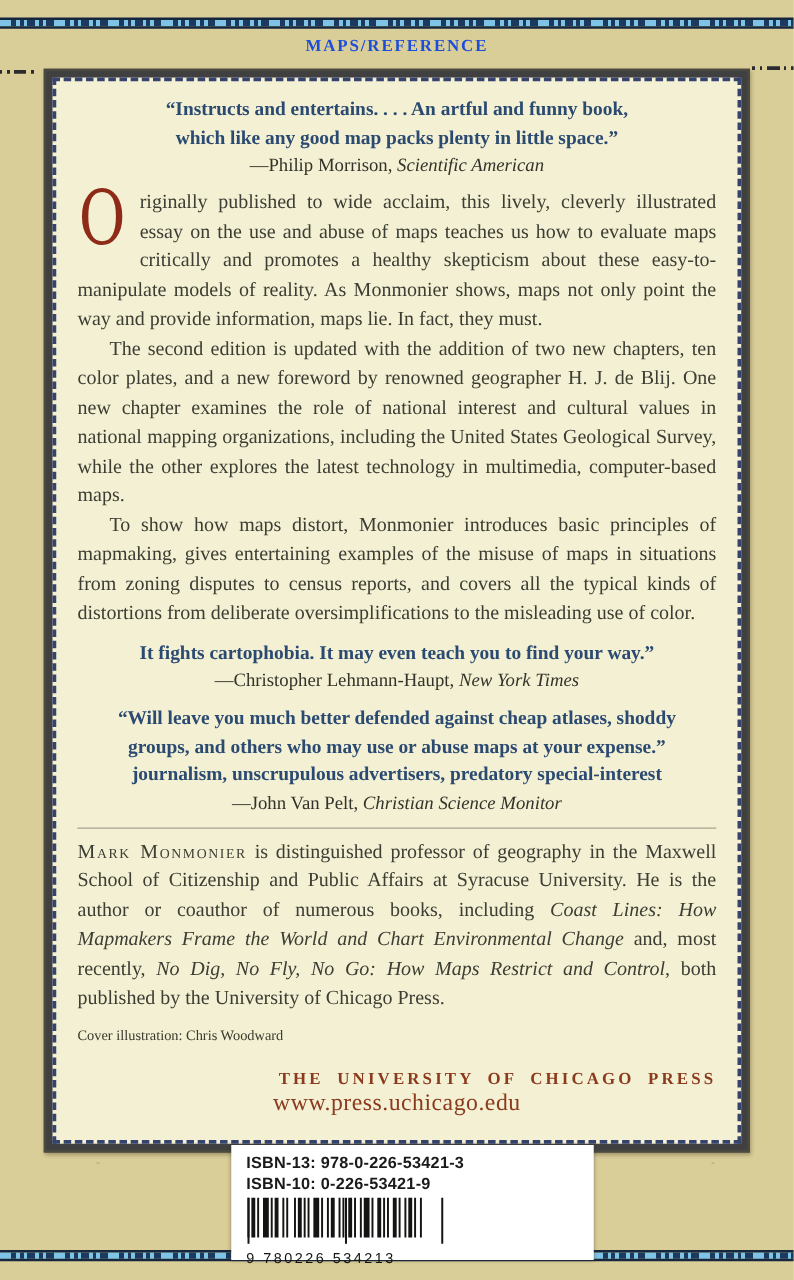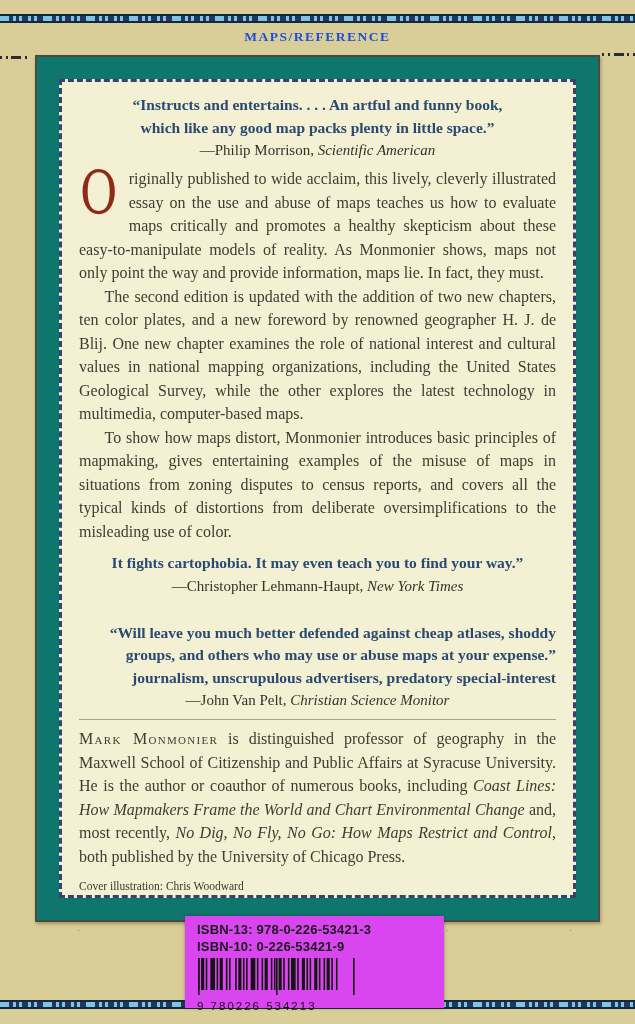--- a/index.html
+++ b/index.html
@@ -27,22 +27,22 @@
   .strip.bottom{top:1000px;}
   .category{
     position:absolute;top:29px;left:0;width:100%;text-align:center;
     font-size:13.5px;font-weight:bold;letter-spacing:1.5px;color:#1d4ed8;
   }
   .edge-dash{position:absolute;height:3px;background:repeating-linear-gradient(90deg,#2c2c30 0 2px,transparent 2px 6px,#2c2c30 6px 8px,transparent 8px 11px,#2c2c30 11px 21px,transparent 21px 25px);}
   .edge-dash.left{top:56px;left:0;width:30px;}
   .edge-dash.right{top:53px;right:0;width:34px;transform:scaleX(-1);}
   .panel{
     position:absolute;left:35px;top:55px;width:565px;height:867px;
-    box-sizing:border-box;background:#0f766e;border:2px solid#4a4a40;
-    padding:22px;box-shadow:1px 2px 3px rgba(60,50,20,.35);
+    box-sizing:border-box;background:#404040;border:2px solid#4a4a40;
+    padding:5px;box-shadow:1px 2px 3px rgba(60,50,20,.35);
   }
   .panel-inner{
     width:100%;height:100%;box-sizing:border-box;overflow:hidden;
     border:3px dashed #36436f;background:#f3f0d3;
     padding:8px 17px 6px;
   }
   .quote{
     text-align:center;color:#2b4a72;font-weight:bold;
     font-size:15.5px;line-height:22.5px;margin:4px 0 0;
   }
@@ -59,27 +59,27 @@
     margin:3px 6px 0 1px;display:inline-block;
     transform:scale(.8,1.06);transform-origin:left 70%;
     font-family:"DejaVu Serif", serif;margin-right:2px;
   }
   .rule{border:0;border-top:1px solid rgba(70,70,58,.45);margin:8px 0 7px;}
   .bio{text-align:justify;font-size:16px;line-height:23.5px;color:#3c3d33;margin:0;}
   .bio .name{font-variant:small-caps;letter-spacing:1.3px;margin-top:42px;}
   .it{font-style:italic;}
   .credit{font-size:11.5px;color:#3a392c;margin-top:12px;}
   .publisher{
-    text-align:center;color:#8c3a1e;font-weight:bold;font-size:13.5px;
-    letter-spacing:2.5px;word-spacing:5px;margin-top:4px;
+    text-align:right;color:#8c3a1e;font-weight:bold;font-size:13.5px;
+    letter-spacing:2.5px;word-spacing:5px;margin-top:20px;
   }
   .url{text-align:center;color:#8c3a1e;font-size:19px;margin-top:1px;letter-spacing:.4px;}
   .bclabel{
-    position:absolute;left:185px;top:916px;width:259px;height:92px;z-index:5;
-    background:#d946ef;box-sizing:border-box;padding:5px 16px 0 12px;
+    position:absolute;left:185px;top:916px;width:290px;height:92px;z-index:5;
+    background:#ffffff;box-sizing:border-box;padding:5px 16px 0 12px;
     font-family:"Liberation Sans", sans-serif;box-shadow:0 0 3px rgba(40,40,30,.45);
   }
   .isbn{font-size:13px;font-weight:bold;color:#1a1a1a;line-height:17px;letter-spacing:.2px;}
   .bcrow{display:flex;align-items:flex-end;margin-top:3px;}
   .bc-main-wrap{width:162px;}
   .bc-digits{font-size:11.5px;letter-spacing:2px;color:#141412;margin-top:0;line-height:12px;}
   .bc-right-wrap{margin-left:8px;}
   .price{font-size:11px;letter-spacing:5px;color:#141412;margin:0 0 1px 3px;line-height:12px;}
 </style>
 </head>
@@ -101,21 +101,21 @@
 
     <p class="para"><span class="dropcap">O</span><span>riginally published to wide acclaim, this lively, cleverly illustrated essay on the use and abuse of maps teaches us how to evaluate maps critically and promotes a healthy skepticism about these easy-to-manipulate models of reality. As Monmonier shows, maps not only point the way and provide information, maps lie. In fact, they must.</span></p>
     <p class="para indent">The second edition is updated with the addition of two new chapters, ten color plates, and a new foreword by renowned geographer H. J. de Blij. One new chapter examines the role of national interest and cultural values in national mapping organizations, including the United States Geological Survey, while the other explores the latest technology in multimedia, computer-based maps.</p>
     <p class="para indent">To show how maps distort, Monmonier introduces basic principles of mapmaking, gives entertaining examples of the misuse of maps in situations from zoning disputes to census reports, and covers all the typical kinds of distortions from deliberate oversimplifications to the misleading use of color.</p>
 
     <div class="quote" style="margin-top:9px;">
       <div>It fights cartophobia. It may even teach you to find your way.”</div>
     </div>
     <div class="attr"><span>—Christopher Lehmann-Haupt, </span><span class="src">New York Times</span></div>
 
-    <div class="quote" style="margin-top:25px;text-align:right;">
+    <div class="quote" style="margin-top:8px;">
       <div>“Will leave you much better defended against cheap atlases, shoddy</div>
       <div>groups, and others who may use or abuse maps at your expense.”</div>
       <div>journalism, unscrupulous advertisers, predatory special-interest</div>
     </div>
     <div class="attr"><span>—John Van Pelt, </span><span class="src">Christian Science Monitor</span></div>
 
     <hr class="rule">
 
     <p class="bio"><span class="name">Mark Monmonier</span><span> is distinguished professor of geography in the Maxwell School of Citizenship and Public Affairs at Syracuse University. He is the author or coauthor of numerous books, including </span><span class="it">Coast Lines: How Mapmakers Frame the World and Chart Environmental Change</span><span> and, most recently, </span><span class="it">No Dig, No Fly, No Go: How Maps Restrict and Control</span><span>, both published by the University of Chicago Press.</span></p>
 

